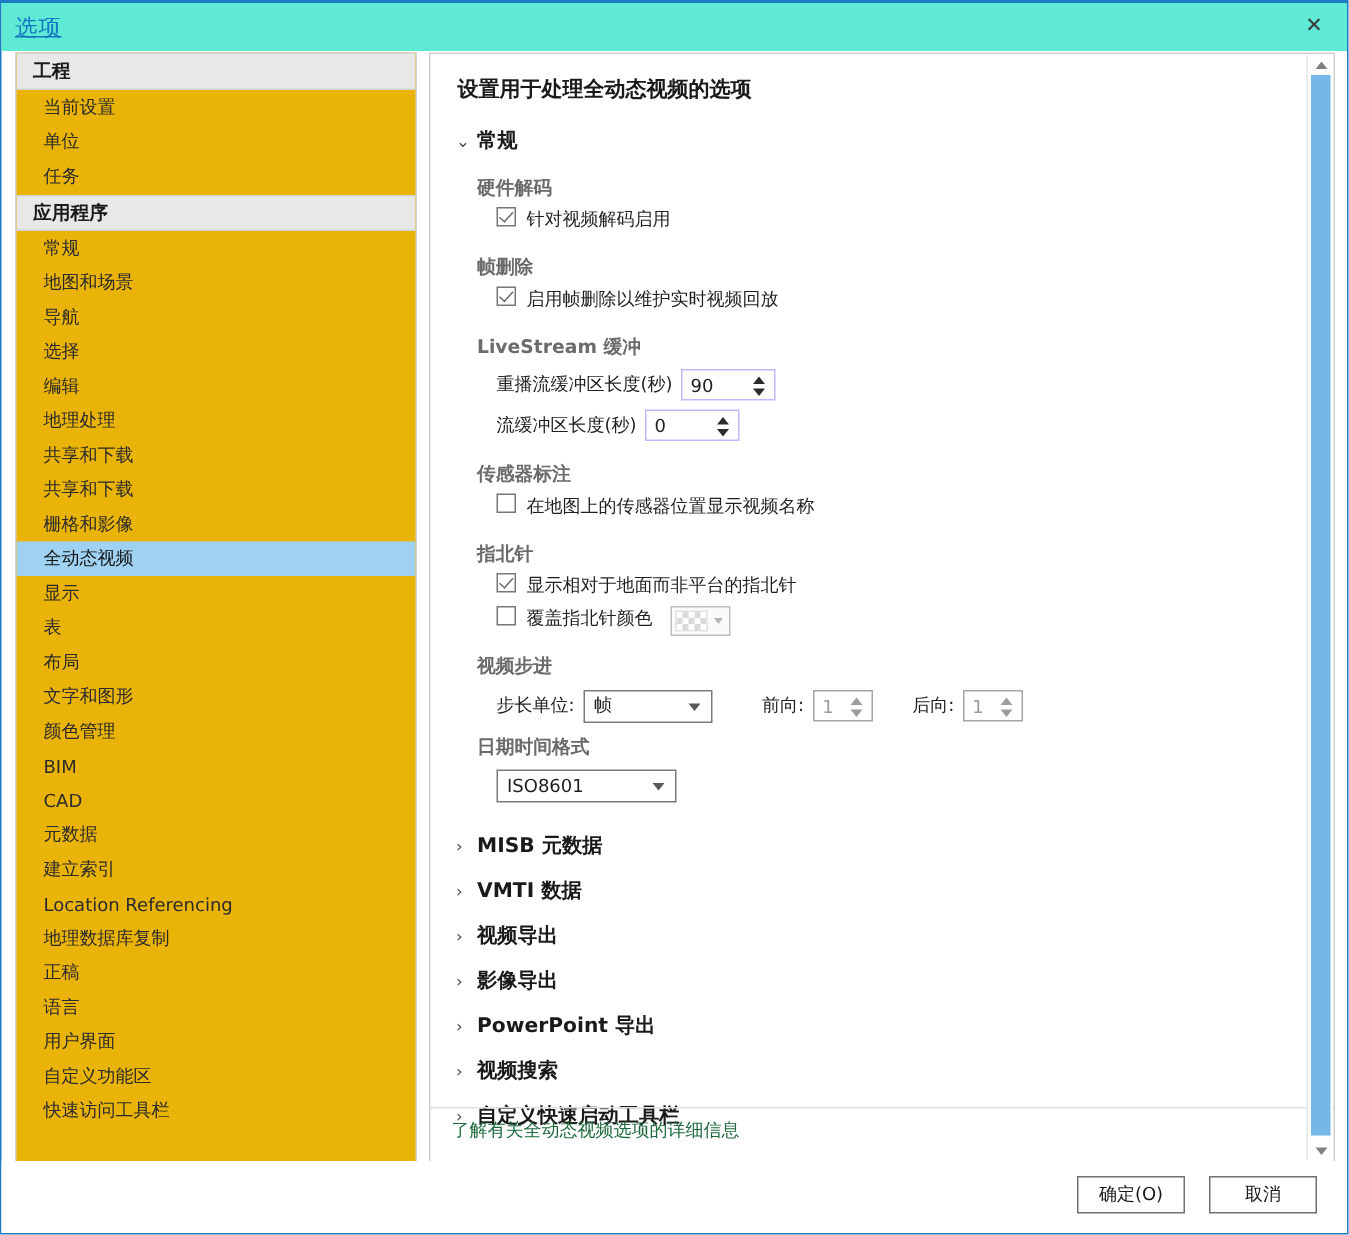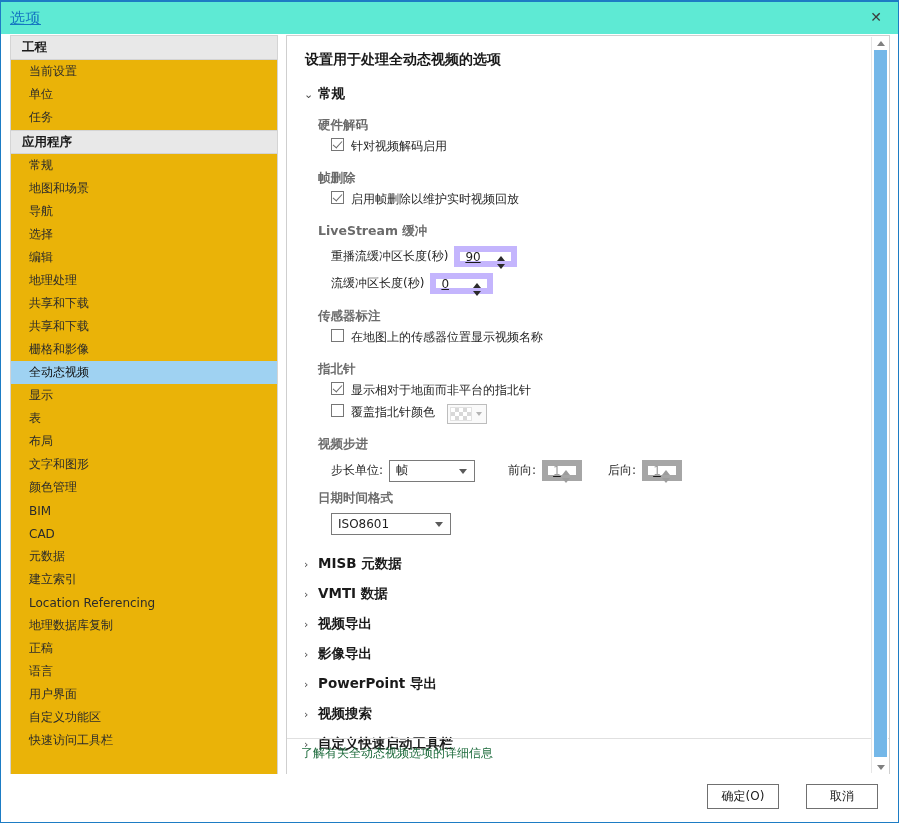--- a/index.html
+++ b/index.html
@@ -165,26 +165,25 @@
     height: 25px;
     margin-bottom: 2px;
   }
   .field-label {
     font-size: 12px;
     color: #1f1f1f;
     margin-right: 6px;
   }
   .spinner {
     width: 63px; height: 21px;
-    border: 6px solid #c4b5fd;
+    border: 1px solid #c4b5fd;
     background: #fff;
     display: flex;
     align-items: center;
     position: relative;
-    text-decoration: underline;
   }
   .spinner .val {
     padding-left: 5px;
     font-size: 12px;
     color: #1f1f1f;
   }
   .spinner .arrows {
     position: absolute;
     right: 5px; top: 1px;
     width: 11px; height: 18px;
@@ -322,21 +321,21 @@
     position: absolute;
     top: 10px;
     width: 72px; height: 25px;
     border: 1px solid #707070;
     background: #ffffff;
     font-size: 12px;
     color: #1a1a1a;
     display: flex; align-items: center; justify-content: center;
     cursor: pointer;
   }
-  #ok-button { right: 119px; }
+  #ok-button { right: 108px; }
   #cancel-button { right: 20px; }
 </style>
 </head>
 <body>
 
 <div id="dialog">
 
   <div id="titlebar">
     <div id="dialog-title">选项</div>
     <div id="close-button">✕</div>

